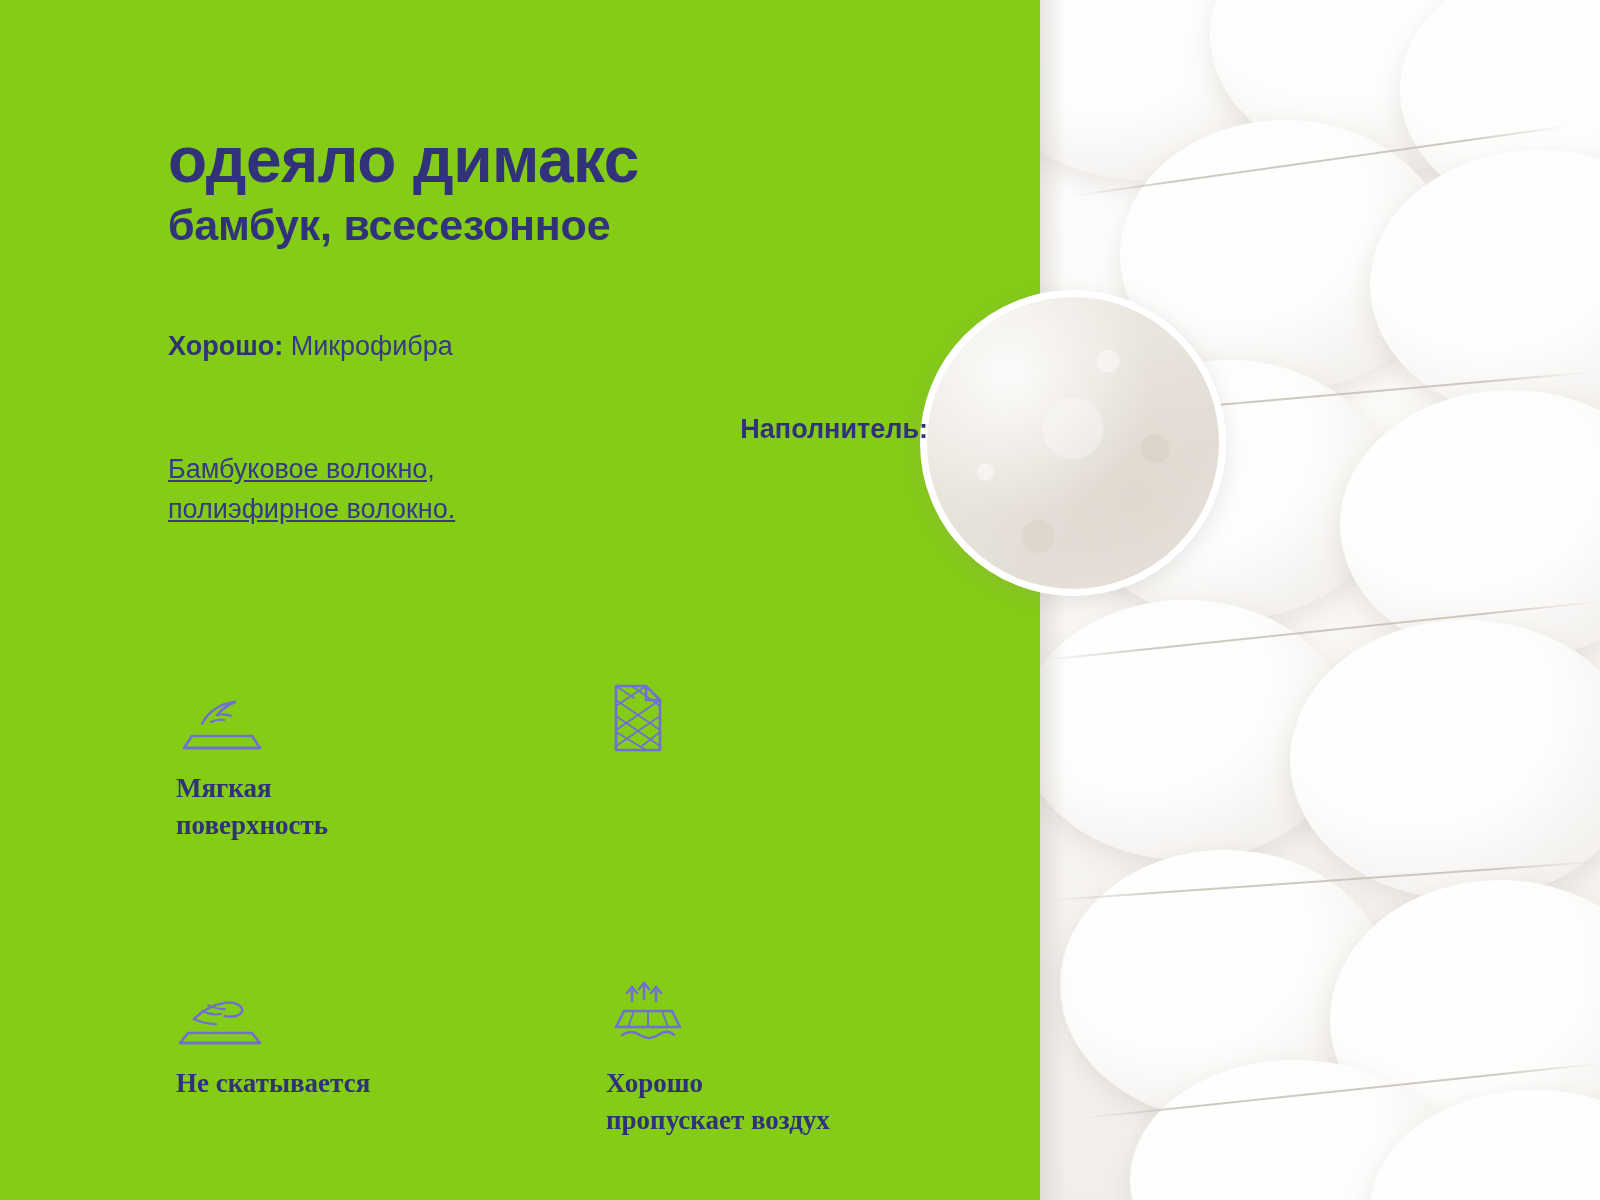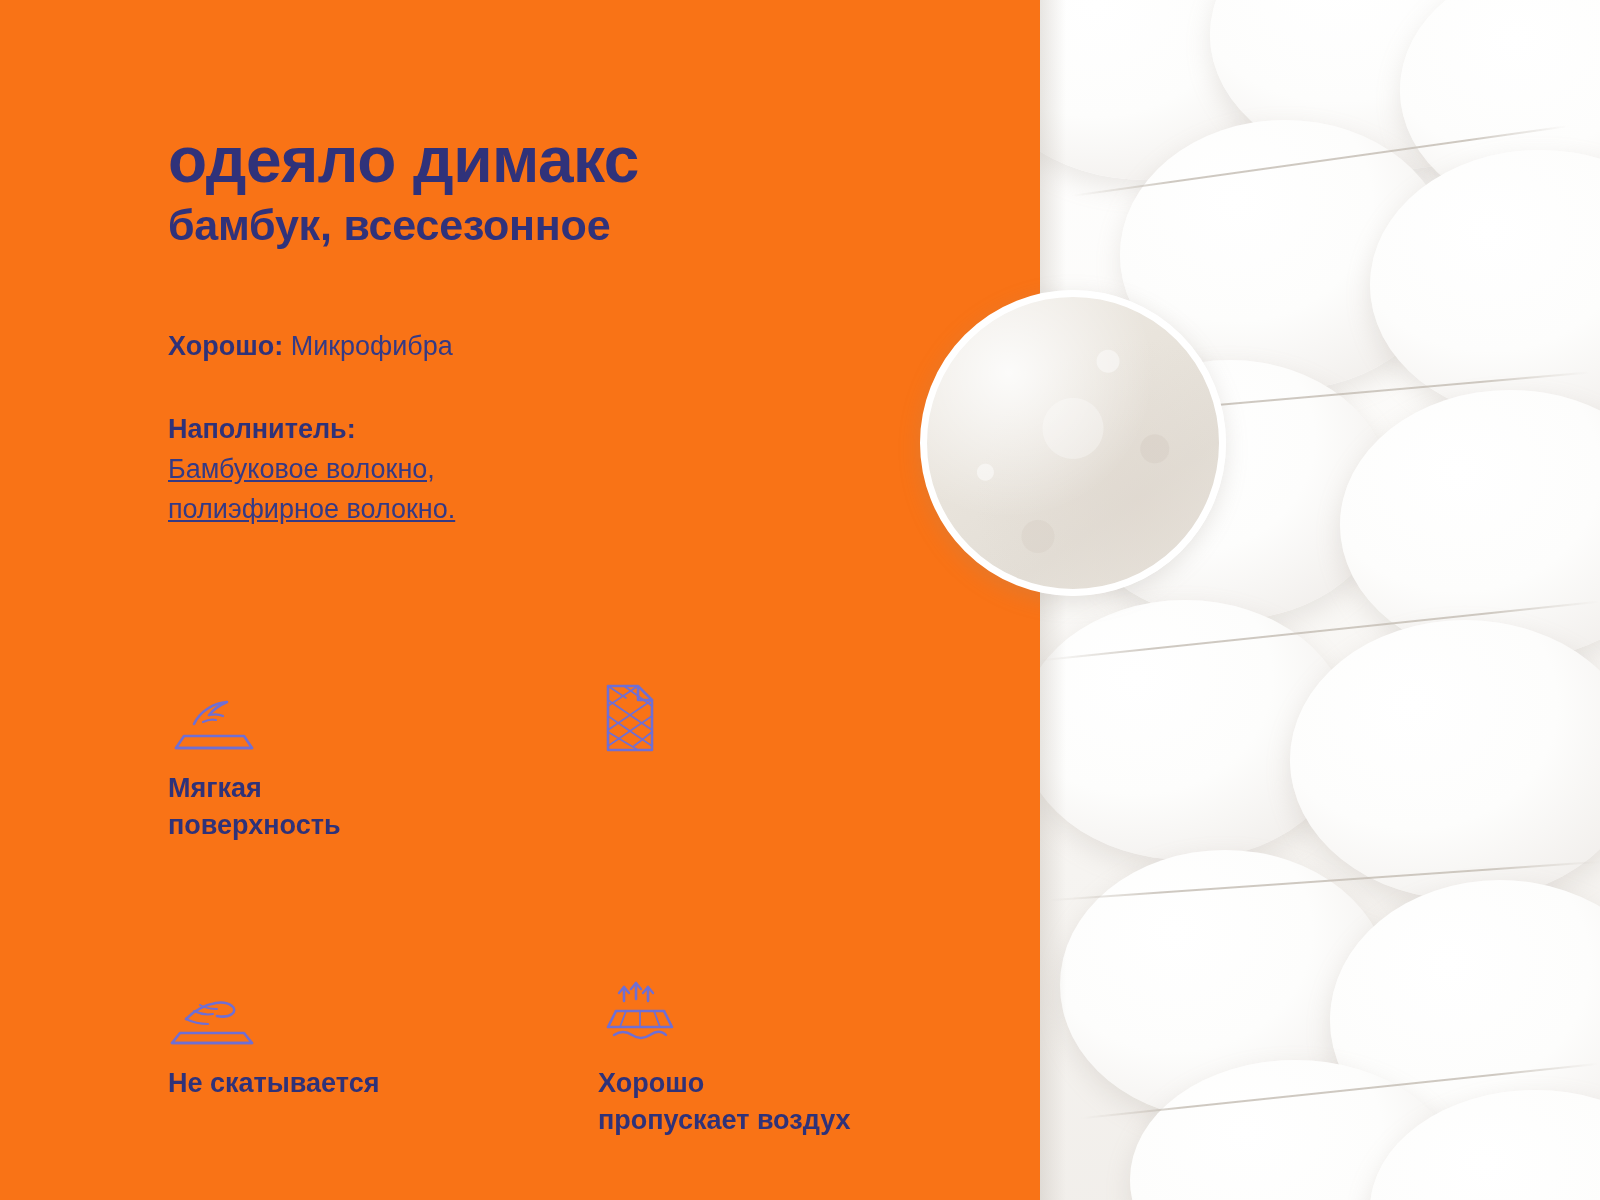--- a/index.html
+++ b/index.html
@@ -11,21 +11,21 @@
     height: 1200px;
     font-family: "Liberation Sans", sans-serif;
     background: #ffffff;
     overflow: hidden;
   }
 
   .page {
     position: relative;
     width: 1600px;
     height: 1200px;
-    background: #f97316;
+    background: #84cc16;
     overflow: hidden;
   }
 
   
   .photo-panel {
     position: absolute;
     top: 0;
     right: 0;
     width: 560px;
     height: 1200px;
@@ -144,34 +144,36 @@
     color: #2f3279;
   }
   .spec-block {
     margin-top: 42px;
   }
   .spec-block .spec-head {
     font-size: 27px;
     font-weight: bold;
     color: #2f3279;
     line-height: 1.5;
+    text-align: right;
   }
   .spec-block .spec-body {
     font-size: 27px;
     color: #343a86;
     line-height: 1.48;
     text-decoration: underline;
   }
 
   
   .features {
     position: absolute;
     top: 680px;
-    left: 0;
+    left: 8px;
     width: 860px;
+    font-family: Liberation Serif, serif;
   }
   .feature-row {
     display: flex;
   }
   .feature {
     width: 430px;
     box-sizing: border-box;
     padding-right: 24px;
   }
   .feature-icon {

